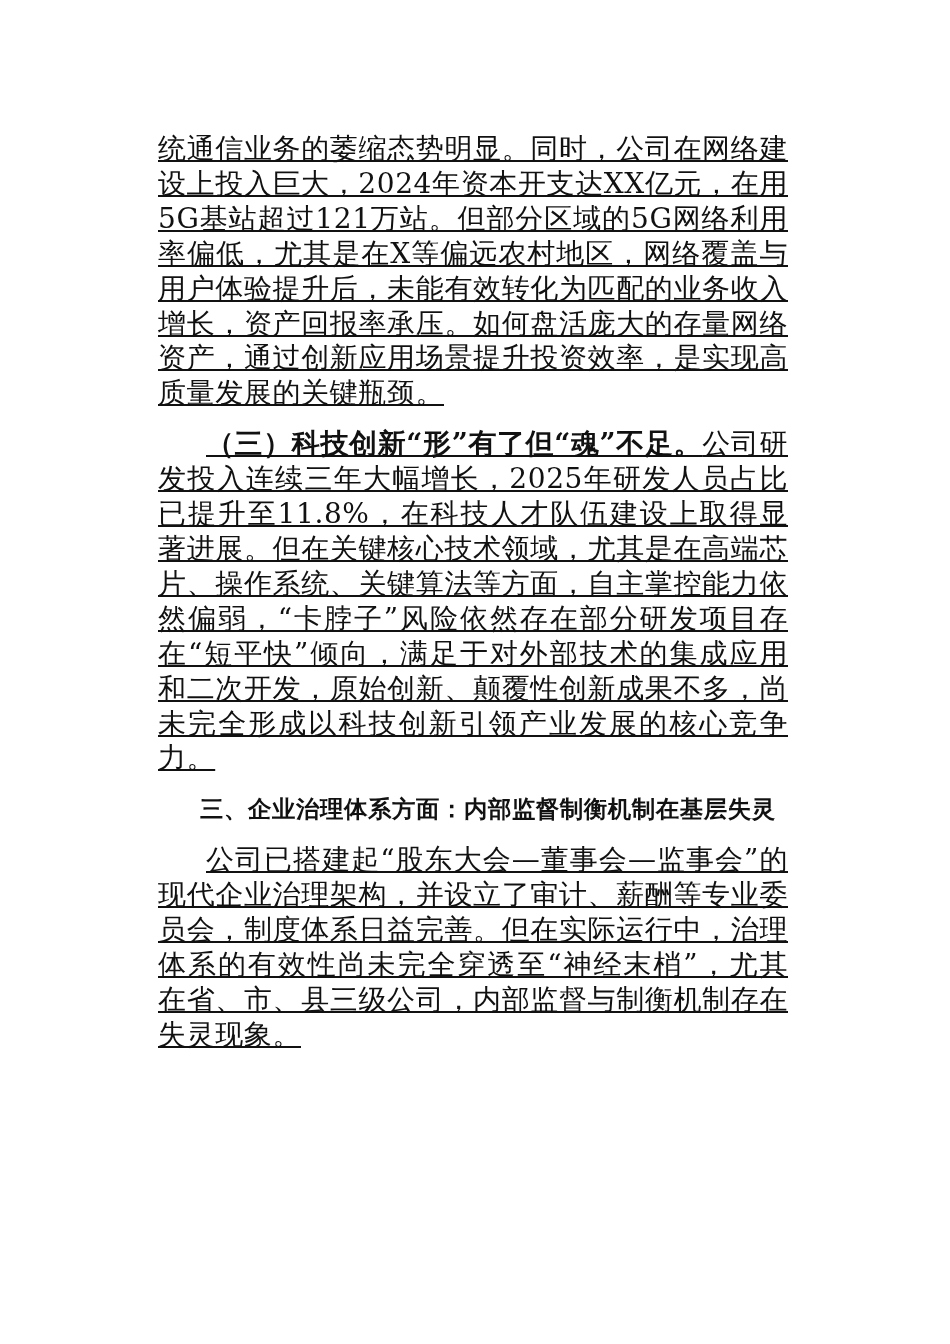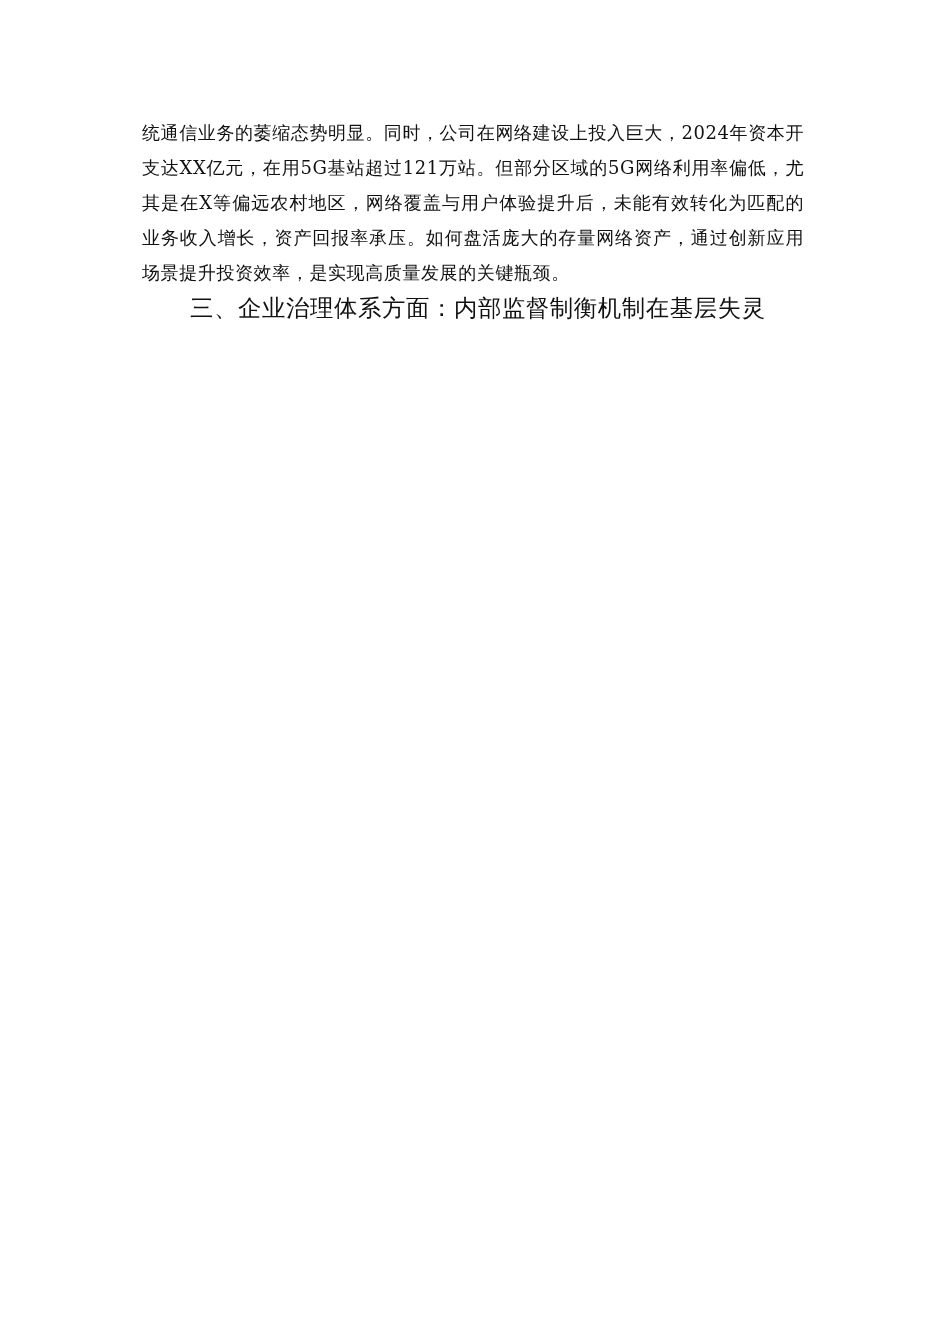--- a/index.html
+++ b/index.html
@@ -15,53 +15,60 @@
     font-family: "DejaVu Serif", "Liberation Serif", serif;
     color: #111111;
   }
   .page {
     position: absolute;
     left: 142px;
     top: 116px;
     width: 662px;
   }
   .para {
-    margin: 0;
-    font-size: 18px;
+    margin: 16px;
+    font-size: 28px;
     line-height: 34.9px;
     text-align: justify;
     text-justify: inter-character;
     letter-spacing: 0.6px;
     word-break: break-all;
+    text-decoration: underline;
   }
   .indent { text-indent: 48px; }
   .lead-bold {
     font-weight: bold;
   }
   .section-heading {
-    margin: 0;
+    margin: 10px;
     font-family: "DejaVu Sans", "Liberation Sans", sans-serif;
-    font-weight: normal;
+    font-weight: bold;
     font-size: 23.4px;
     line-height: 34.9px;
     text-indent: 48px;
     letter-spacing: 0.6px;
     word-break: break-all;
     text-align: justify;
   }
   .last-line-left { text-align-last: left; }
 </style>
 </head>
 <body>
 
 <div class="page">
 
   <p class="para last-line-left">
     <span>统通信业务的萎缩态势明显。同时，公司在网络建设上投入巨大，2024年资本开支达XX亿元，在用5G基站超过121万站。但部分区域的5G网络利用率偏低，尤其是在X等偏远农村地区，网络覆盖与用户体验提升后，未能有效转化为匹配的业务收入增长，资产回报率承压。如何盘活庞大的存量网络资产，通过创新应用场景提升投资效率，是实现高质量发展的关键瓶颈。</span>
   </p>
 
+  <p class="para indent last-line-left">
+    <span class="lead-bold">（三）科技创新“形”有了但“魂”不足。</span><span>公司研发投入连续三年大幅增长，2025年研发人员占比已提升至11.8%，在科技人才队伍建设上取得显著进展。但在关键核心技术领域，尤其是在高端芯片、操作系统、关键算法等方面，自主掌控能力依然偏弱，“卡脖子”风险依然存在部分研发项目存在“短平快”倾向，满足于对外部技术的集成应用和二次开发，原始创新、颠覆性创新成果不多，尚未完全形成以科技创新引领产业发展的核心竞争力。</span>
+  </p>
 
   <p class="section-heading last-line-left">三、企业治理体系方面：内部监督制衡机制在基层失灵</p>
 
+  <p class="para indent last-line-left">
+    <span>公司已搭建起“股东大会—董事会—监事会”的现代企业治理架构，并设立了审计、薪酬等专业委员会，制度体系日益完善。但在实际运行中，治理体系的有效性尚未完全穿透至“神经末梢”，尤其在省、市、县三级公司，内部监督与制衡机制存在失灵现象。</span>
+  </p>
 
 
 
 </div>
 
 </body></html>

